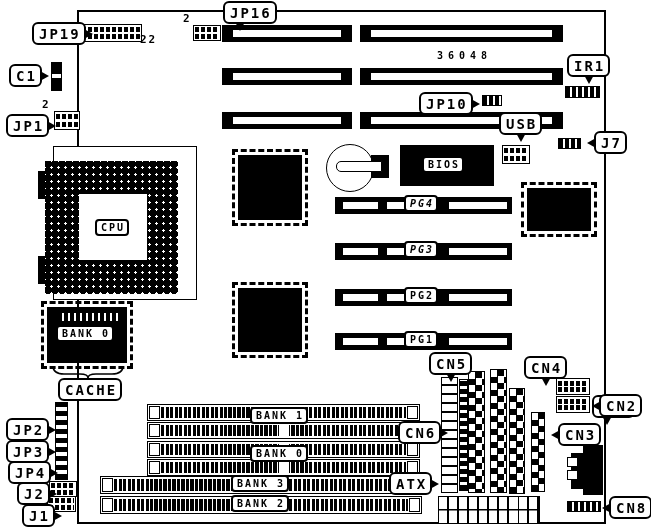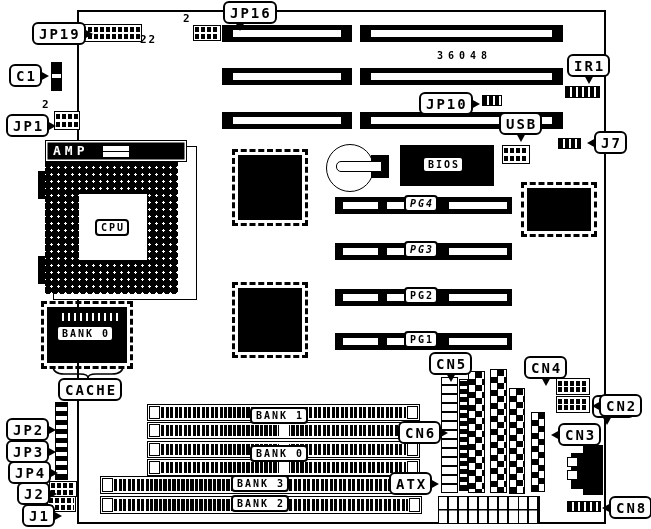--- a/index.html
+++ b/index.html
@@ -118,25 +118,20 @@
   <div class="co tail-d" style="left:499px;top:112px;"><span>USB</span></div>
   <div class="hdr2" style="left:502px;top:145px;width:26px;height:17px;">
       <div class="pinrow"></div>
       <div class="pinrow"></div>
     </div>
 
   <div class="co tail-l" style="left:594px;top:131px;"><span>J7</span></div>
   <div class="hdr1" style="left:558px;top:138px;width:21px;height:9px;"></div>
 
   <div class="shadow" style="left:53px;top:146px;width:142px;height:152px;"></div>
-  <div class="ampbar" style="left:45px;top:140px;width:133px;height:20px;">
-    <span>AMP</span>
-    <span class="wr" style="left:57px;top:5px;"></span>
-    <span class="wr" style="left:57px;top:11px;"></span>
-  </div>
   <div class="socket" style="left:45px;top:161px;width:133px;height:133px;">
     <span class="tab" style="left:-7px;top:10px;"></span>
     <span class="tab" style="left:-7px;top:95px;"></span>
     <span class="well"></span>
   </div>
   <div class="chiplabel" style="left:95px;top:219px;"><span>CPU</span></div>
   <div class="hdr1" style="left:57px;top:312px;width:62px;height:8px;"></div>
 
   <div class="qfp" style="left:238px;top:155px;width:64px;height:65px;"></div>
   <div class="qfp" style="left:238px;top:288px;width:64px;height:64px;"></div>

